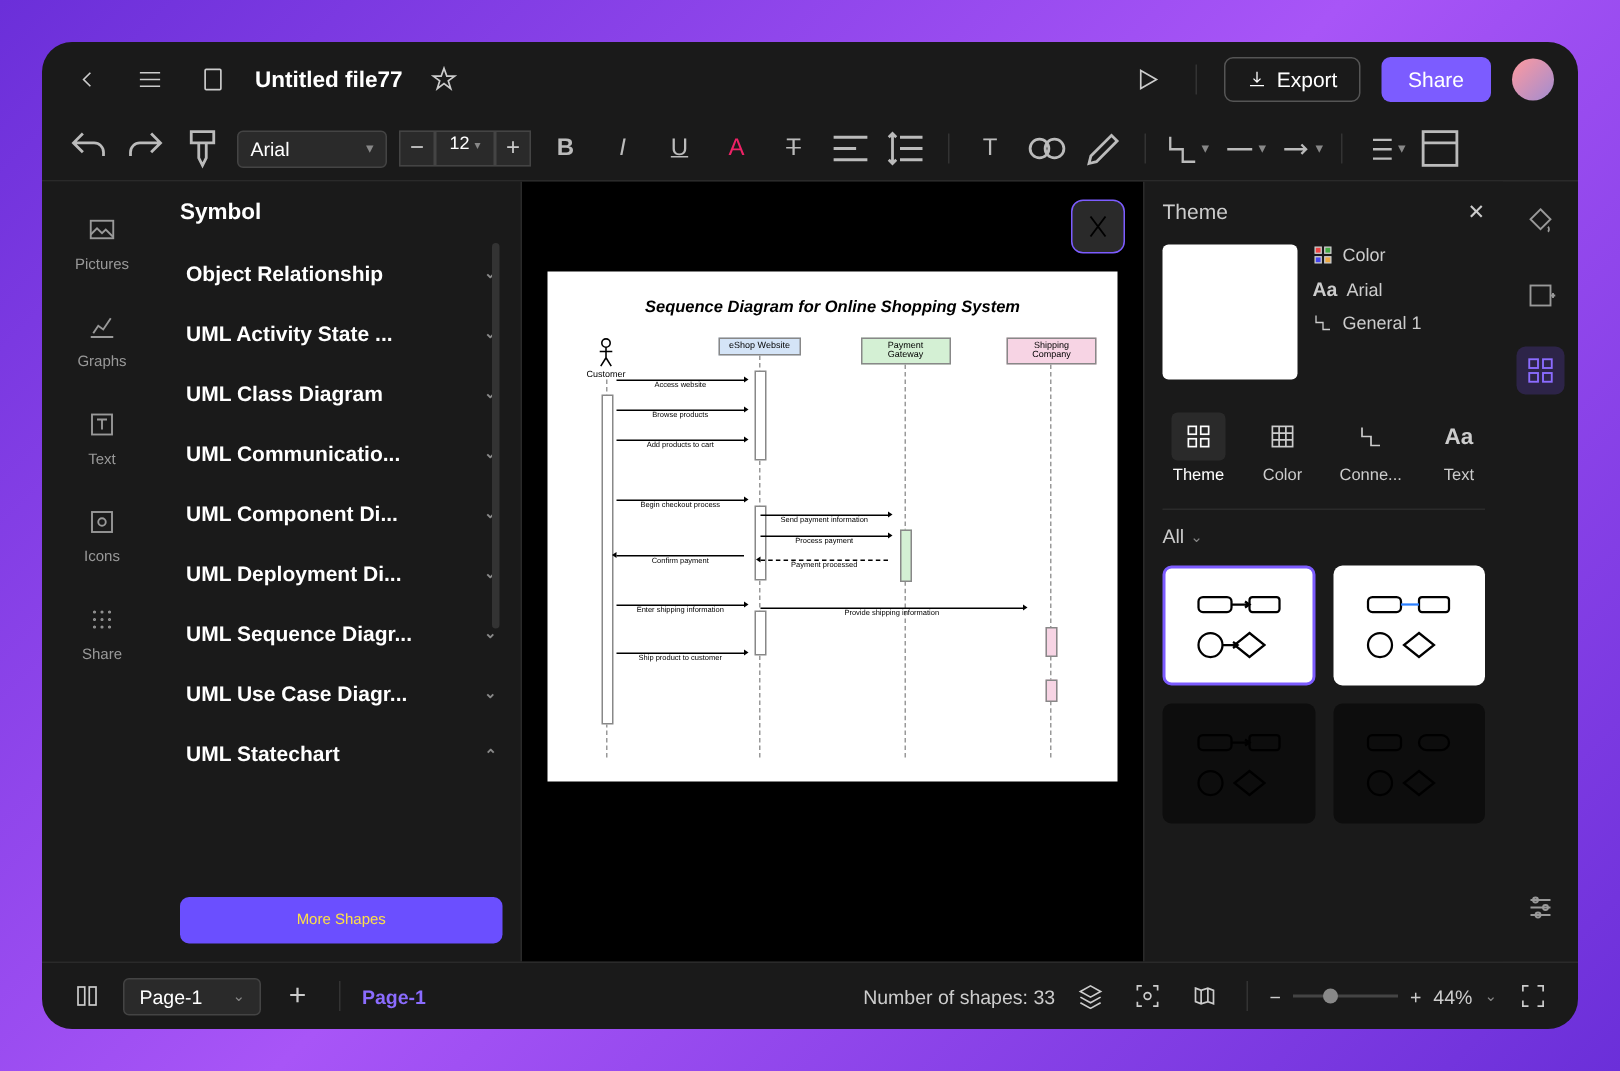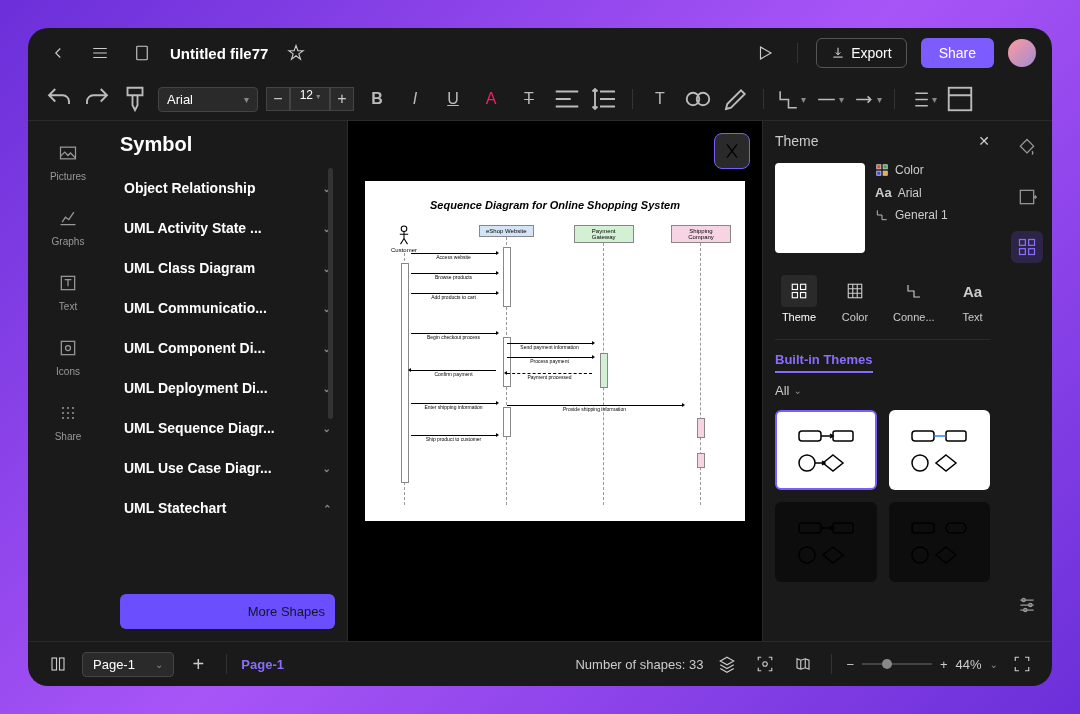--- a/index.html
+++ b/index.html
@@ -20,26 +20,26 @@
 .size-input { width: 40px; height: 24px; background: #2a2a2a; border: 1px solid #444; color: #fff; text-align: center; font-size: 12px; }
 .tb-icon { width: 30px; height: 30px; display: flex; align-items: center; justify-content: center; color: #bbb; cursor: pointer; font-size: 16px; }
 .tb-sep { width: 1px; height: 20px; background: #333; margin: 0 4px; }
 .main { flex: 1; display: flex; overflow: hidden; }
 .icon-rail { width: 80px; background: #1a1a1a; display: flex; flex-direction: column; align-items: center; padding: 10px 0; gap: 8px; }
 .rail-item { display: flex; flex-direction: column; align-items: center; gap: 2px; padding: 6px; cursor: pointer; color: #999; font-size: 10px; width: 100%; }
 .rail-item.active { color: #8b6cff; }
 .rail-item.active .rail-icon-box { background: #2d2448; border-radius: 6px; }
 .rail-icon-box { width: 32px; height: 32px; display: flex; align-items: center; justify-content: center; }
 .shapes-panel { width: 240px; background: #1a1a1a; border-right: 1px solid #2a2a2a; display: flex; flex-direction: column; padding: 12px; }
-.panel-title { color: #fff; font-size: 20px; font-weight: 600; margin-bottom: 12px; }
+.panel-title { color: #fff; font-size: 15px; font-weight: 600; margin-bottom: 12px; }
 .search-box { background: #2a2a2a; border-radius: 6px; padding: 8px 12px; display: flex; align-items: center; gap: 8px; margin-bottom: 12px; }
 .search-box input { background: none; border: none; color: #888; font-size: 13px; flex: 1; outline: none; }
 .shape-list { flex: 1; overflow-y: auto; }
 .shape-cat { display: flex; align-items: center; justify-content: space-between; padding: 12px 4px; color: #fff; font-size: 14px; font-weight: 600; cursor: pointer; gap: 12px; }
-.more-shapes { background: #6b4fff; color: #0f172a; border: none; border-radius: 6px; padding: 10px; font-size: 13px; cursor: pointer; margin-top: 8px; text-align: right; }
+.more-shapes { background: #6b4fff; color: #fde047; border: none; border-radius: 6px; padding: 10px; font-size: 10px; cursor: pointer; margin-top: 8px; }
 .canvas-area { flex: 1; background: #000; position: relative; display: flex; align-items: flex-start; justify-content: center; padding-top: 60px; }
 .ai-btn { position: absolute; top: 12px; right: 12px; width: 36px; height: 36px; border-radius: 8px; background: #2a2a2a; border: 1px solid #7c5cff; display: flex; align-items: center; justify-content: center; }
 .diagram-canvas { background: #fff; width: 380px; height: 340px; padding: 18px 14px; font-family: 'Times New Roman', serif; position: relative; }
 .diagram-title { text-align: center; font-size: 11px; font-weight: bold; color: #000; margin-bottom: 14px; font-style: italic; }
 .lifelines { display: flex; justify-content: space-between; position: relative; height: 280px; }
 .lifeline { display: flex; flex-direction: column; align-items: center; font-size: 6px; }
 .actor { width: 14px; height: 20px; }
 .ll-box { border: 1px solid #888; padding: 2px 6px; font-size: 6px; text-align: center; }
 .ll-box.blue { background: #d4e4f7; }
 .ll-box.green { background: #d4f0d4; }
@@ -431,21 +431,20 @@
             </div>
             <span>Conne...</span>
           </div>
         <div class="tab-item">
             <div class="tab-icon-box">
               <b style="font-size:15px;color:#ccc">Aa</b>
             </div>
             <span>Text</span>
           </div>
       </div>
-      <div><span class="builtin-label">Built-in Themes</span></div>
       <div class="all-drop">
           <span>All</span>
           <span class="chev">⌄</span>
         </div>
       <div class="theme-grid">
         <div class="theme-card selected">
             <svg width="70" height="50" viewBox="0 0 70 50" stroke="#333">
               <rect x="8" y="6" width="22" height="10" rx="3"></rect>
               <rect x="42" y="6" width="20" height="10" rx="2"></rect>
               <path d="M30 11h12m-3-2l3 2-3 2"></path>

